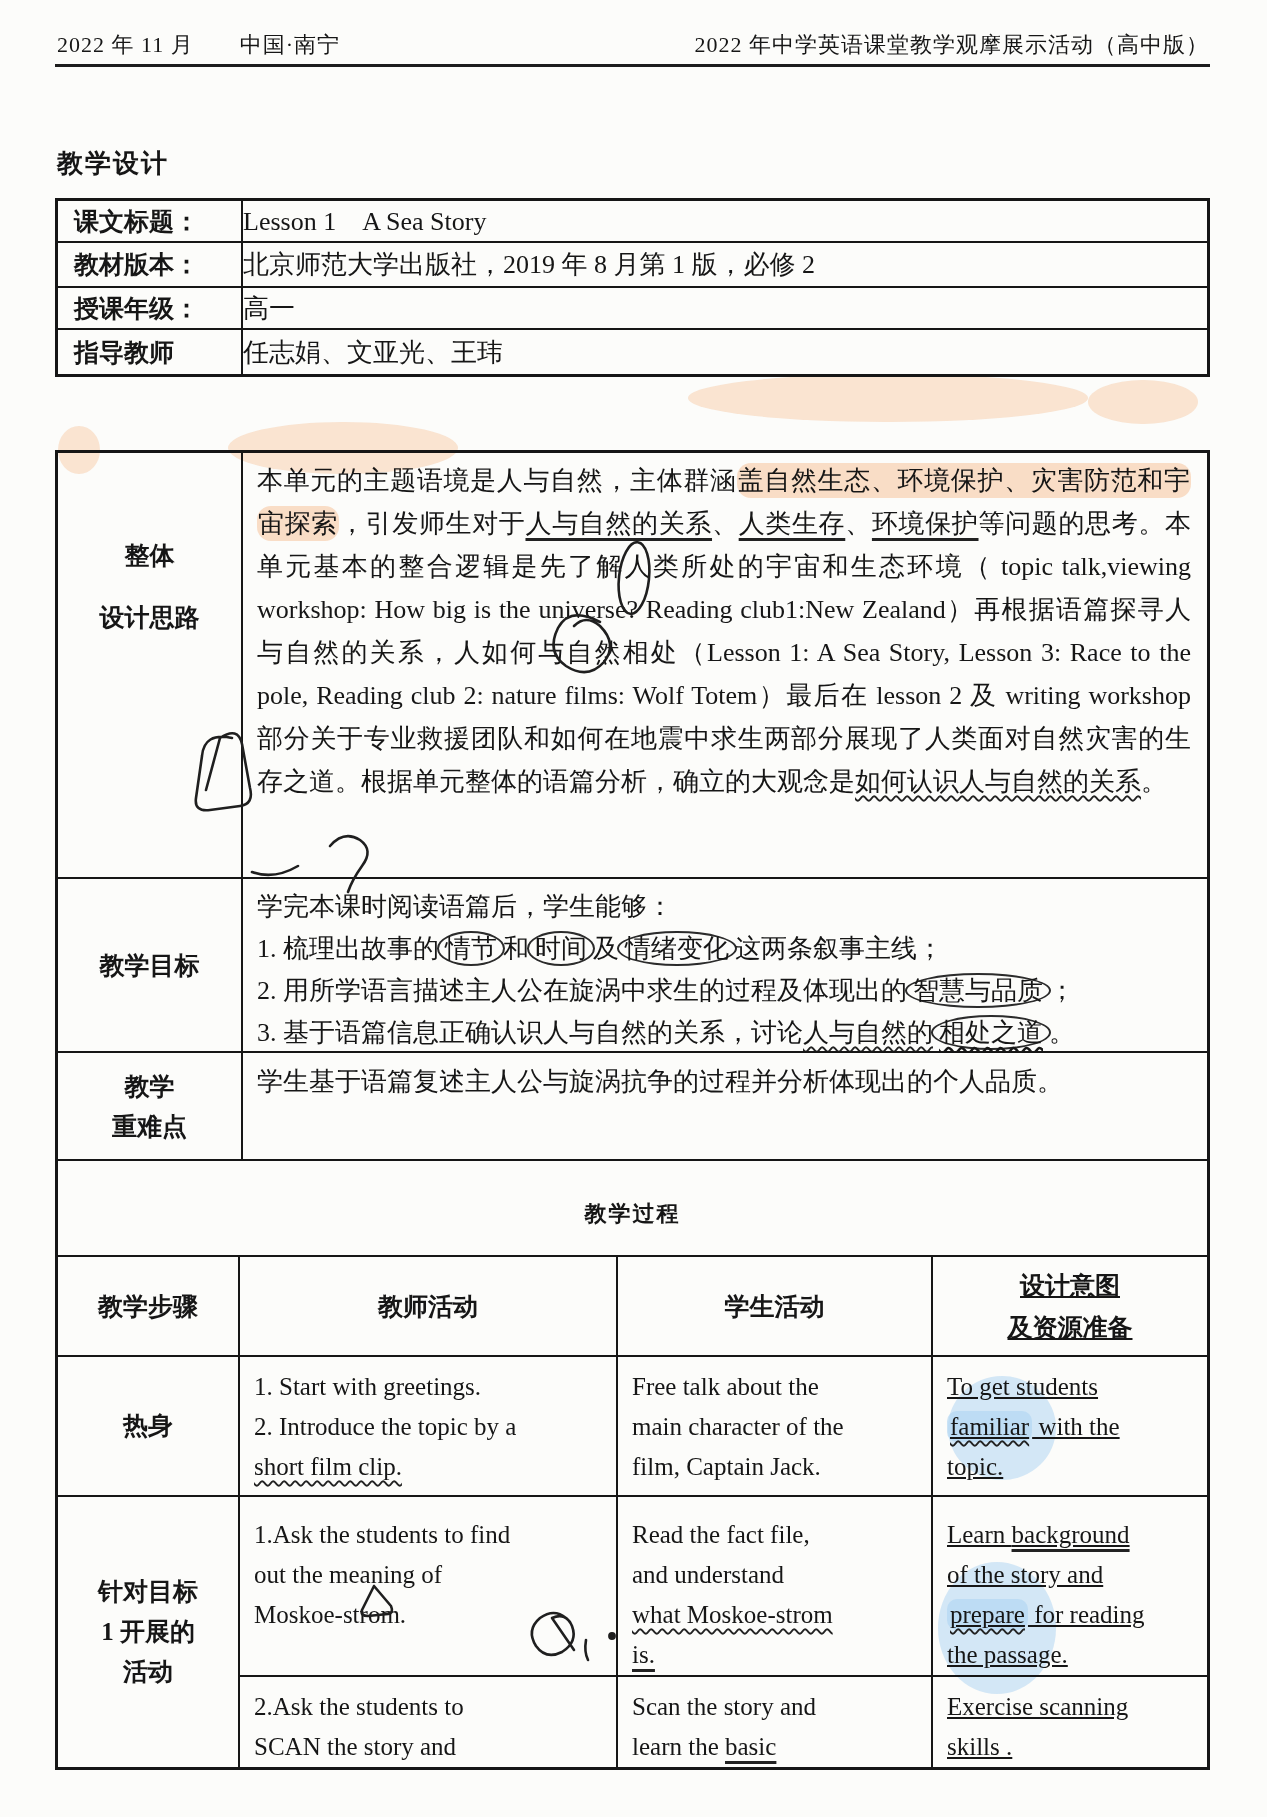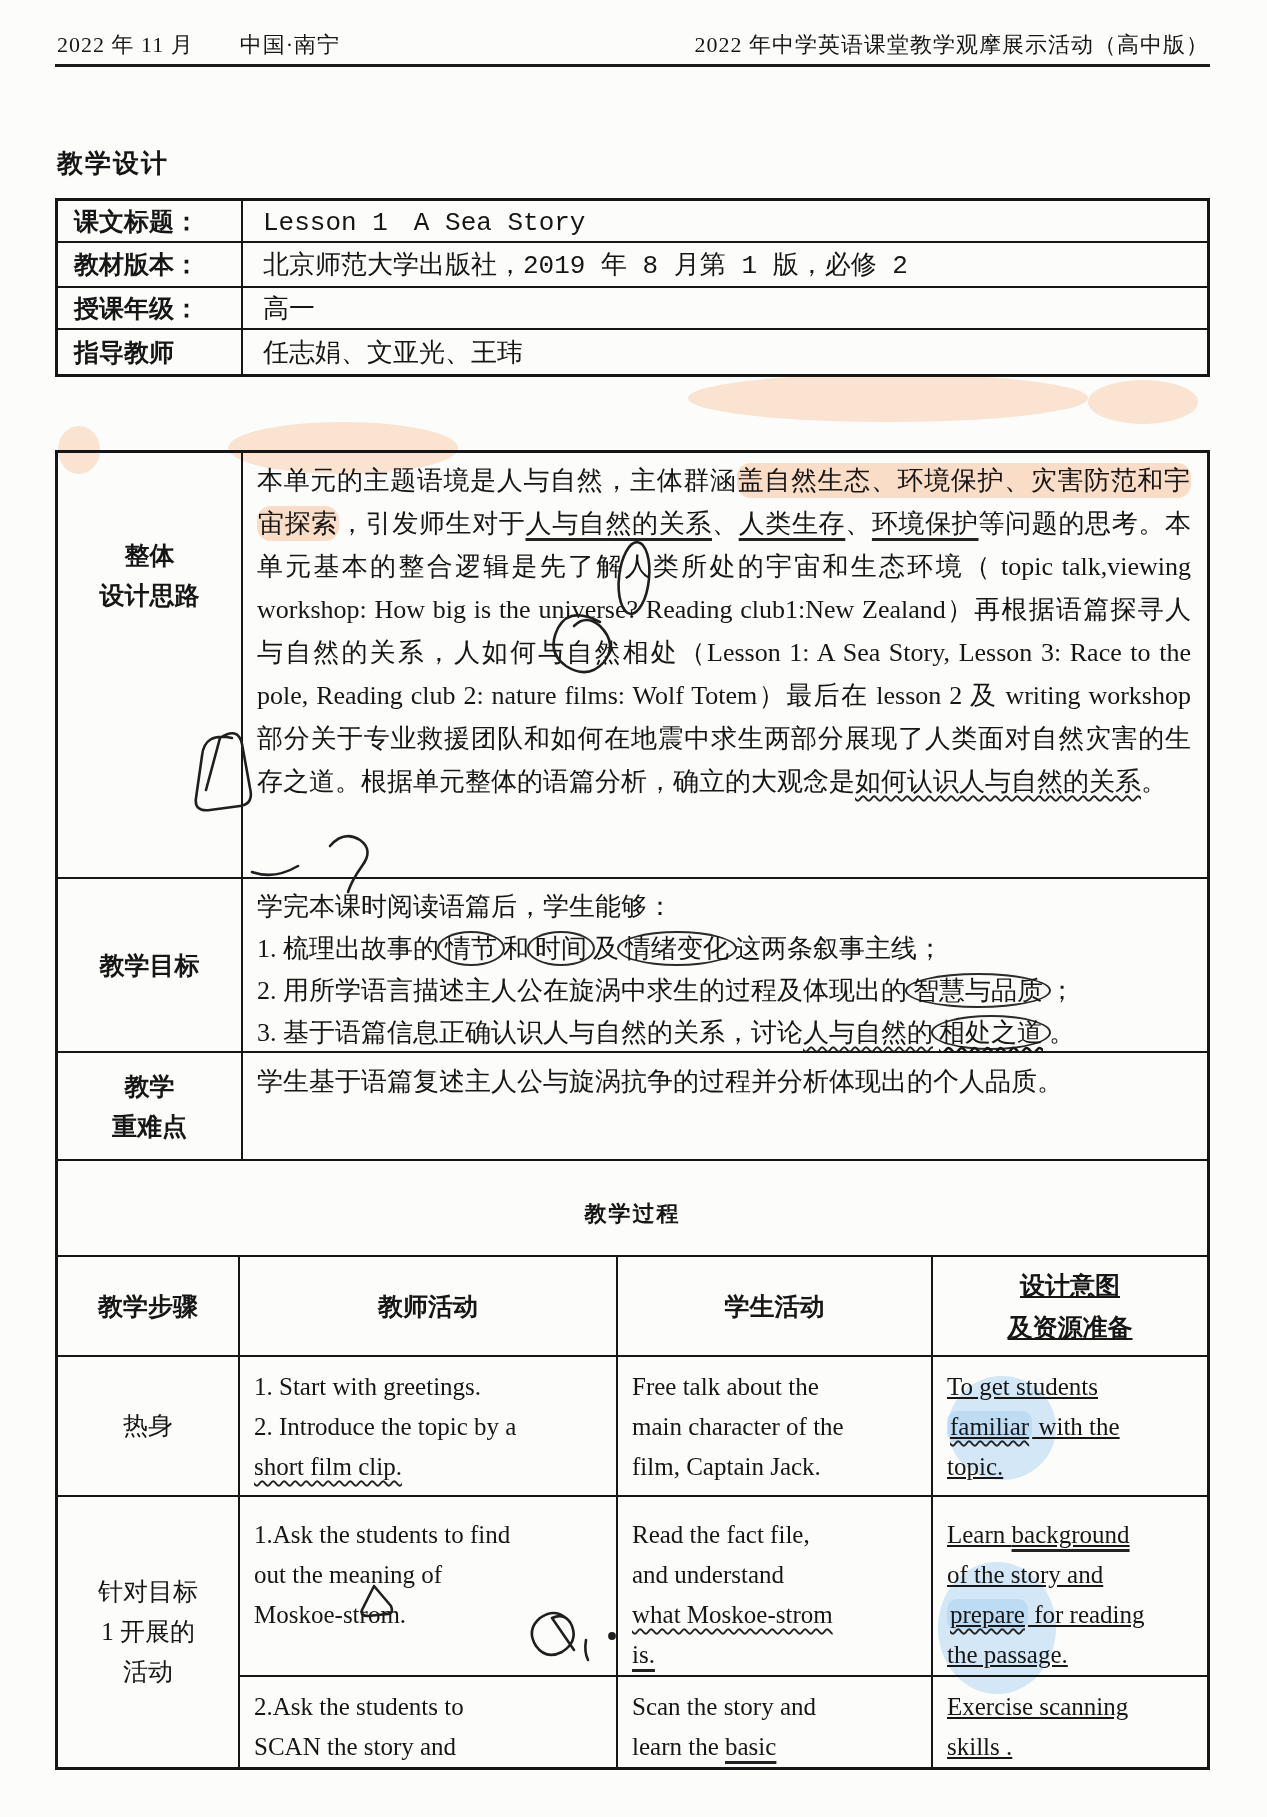--- a/index.html
+++ b/index.html
@@ -12,35 +12,35 @@
   .doc-title{position:absolute;left:57px;top:146px;font-size:26px;font-weight:700;
              font-family:"Liberation Sans","DejaVu Sans",sans-serif;letter-spacing:2px;}
   
   .tbl{position:absolute;left:55px;width:1155px;border:3px solid #161616;box-sizing:border-box;z-index:2;}
   .trow{display:flex;border-bottom:2px solid #161616;box-sizing:border-box;}
   .trow:last-child{border-bottom:none;}
   .cell{box-sizing:border-box;border-right:2px solid #161616;overflow:hidden;}
   .cell:last-child{border-right:none;}
   .lblcell{width:185px;display:flex;align-items:center;padding-left:16px;
            font-family:"Liberation Sans","DejaVu Sans",sans-serif;font-weight:700;font-size:25px;}
-  .valcell{flex:1;display:flex;align-items:center;padding-left:20px;font-size:26px;font-family:Liberation Mono, monospace;}
+  .valcell{flex:1;display:flex;align-items:center;padding-left:0;font-size:26px;}
   
   .lblcell-c{width:185px;display:flex;flex-direction:column;align-items:center;justify-content:center;
              font-family:"Liberation Sans","DejaVu Sans",sans-serif;font-weight:700;font-size:25px;line-height:40px;}
   .bodycell{flex:1;padding:6px 16px 0 14px;font-size:26px;line-height:43px;text-align:justify;}
   .objcell{flex:1;padding:7px 16px 0 14px;font-size:26px;line-height:42px;}
   .kpcell{flex:1;padding:8px 16px 0 14px;font-size:26px;line-height:41px;}
   .merged{flex:1;display:flex;align-items:center;justify-content:center;
           font-family:Liberation Mono, monospace;font-weight:700;font-size:22px;letter-spacing:2px;margin-top:12px;}
   
   .pc1{width:182px;} .pc2{width:378px;} .pc3{width:315px;} .pc4{flex:1;text-decoration:underline;}
   .phead{display:flex;align-items:center;justify-content:center;flex-direction:column;
          font-family:"Liberation Sans","DejaVu Sans",sans-serif;font-weight:700;font-size:25px;line-height:42px;}
   .stepcell{display:flex;flex-direction:column;align-items:center;justify-content:center;
-            font-size:25px;line-height:40px;}
+            font-size:25px;line-height:40px;font-weight:bold;}
   .acell{padding:10px 14px 16px 14px;font-size:25px;line-height:40px;}
   .subwrap{display:flex;flex-direction:column;}
   .suba{height:180px;border-bottom:2px solid #161616;box-sizing:border-box;padding:18px 14px 0 14px;
         font-size:25px;line-height:40px;overflow:hidden;}
   .subb{flex:1;padding:10px 14px 0 14px;font-size:25px;line-height:40px;overflow:hidden;}
   
   .u{text-decoration:underline;text-decoration-thickness:2.5px;text-underline-offset:6px;text-decoration-color:#222;}
   .wavy{text-decoration:underline;text-decoration-style:wavy;text-decoration-thickness:2px;
         text-underline-offset:5px;text-decoration-color:#222;}
   .wavy.circ{text-decoration:underline;text-decoration-style:wavy;}
@@ -87,21 +87,21 @@
     </div>
     <div class="trow" style="height:44px;">
       <div class="cell lblcell">指导教师</div>
       <div class="cell valcell">任志娟、文亚光、王玮</div>
     </div>
   </div>
 
   <div class="tbl" style="top:450px;height:1320px;">
 
     <div class="trow" style="height:426px;">
-      <div class="cell lblcell-c" style="justify-content:flex-start;padding-top:82px;">
+      <div class="cell lblcell-c" style="justify-content:flex-start;padding-top:82px;gap:22px;">
         <div>整体</div>
         <div>设计思路</div>
       </div>
       <div class="cell bodycell"><span>本单元的主题语境是人与自然，主体群涵</span><span class="hl-peach">盖自然生态、环境保护、灾害防范和宇宙探索</span><span>，引发师生对于</span><span class="u">人与自然的关系</span><span>、</span><span class="u">人类生存</span><span>、</span><span class="u">环境保护</span><span>等问题的思考。本单元基本的整合逻辑是先了解人类所处的宇宙和生态环境（ topic talk,viewing workshop: How big is the universe? Reading club1:New Zealand）再根据语篇探寻人与自然的关系，人如何与自然相处（Lesson 1: A Sea Story, Lesson 3: Race to the pole, Reading club 2: nature films: Wolf Totem）最后在 lesson 2  及 writing workshop  部分关于专业救援团队和如何在地震中求生两部分展现了人类面对自然灾害的生存之道。根据单元整体的语篇分析，确立的大观念是</span><span class="wavy">如何认识人与自然的关系</span><span>。</span></div>
     </div>
 
     <div class="trow" style="height:174px;">
       <div class="cell lblcell-c">教学目标</div>
       <div class="cell objcell">
         <div><span>学完本课时阅读语篇后，学生能够：</span></div>

